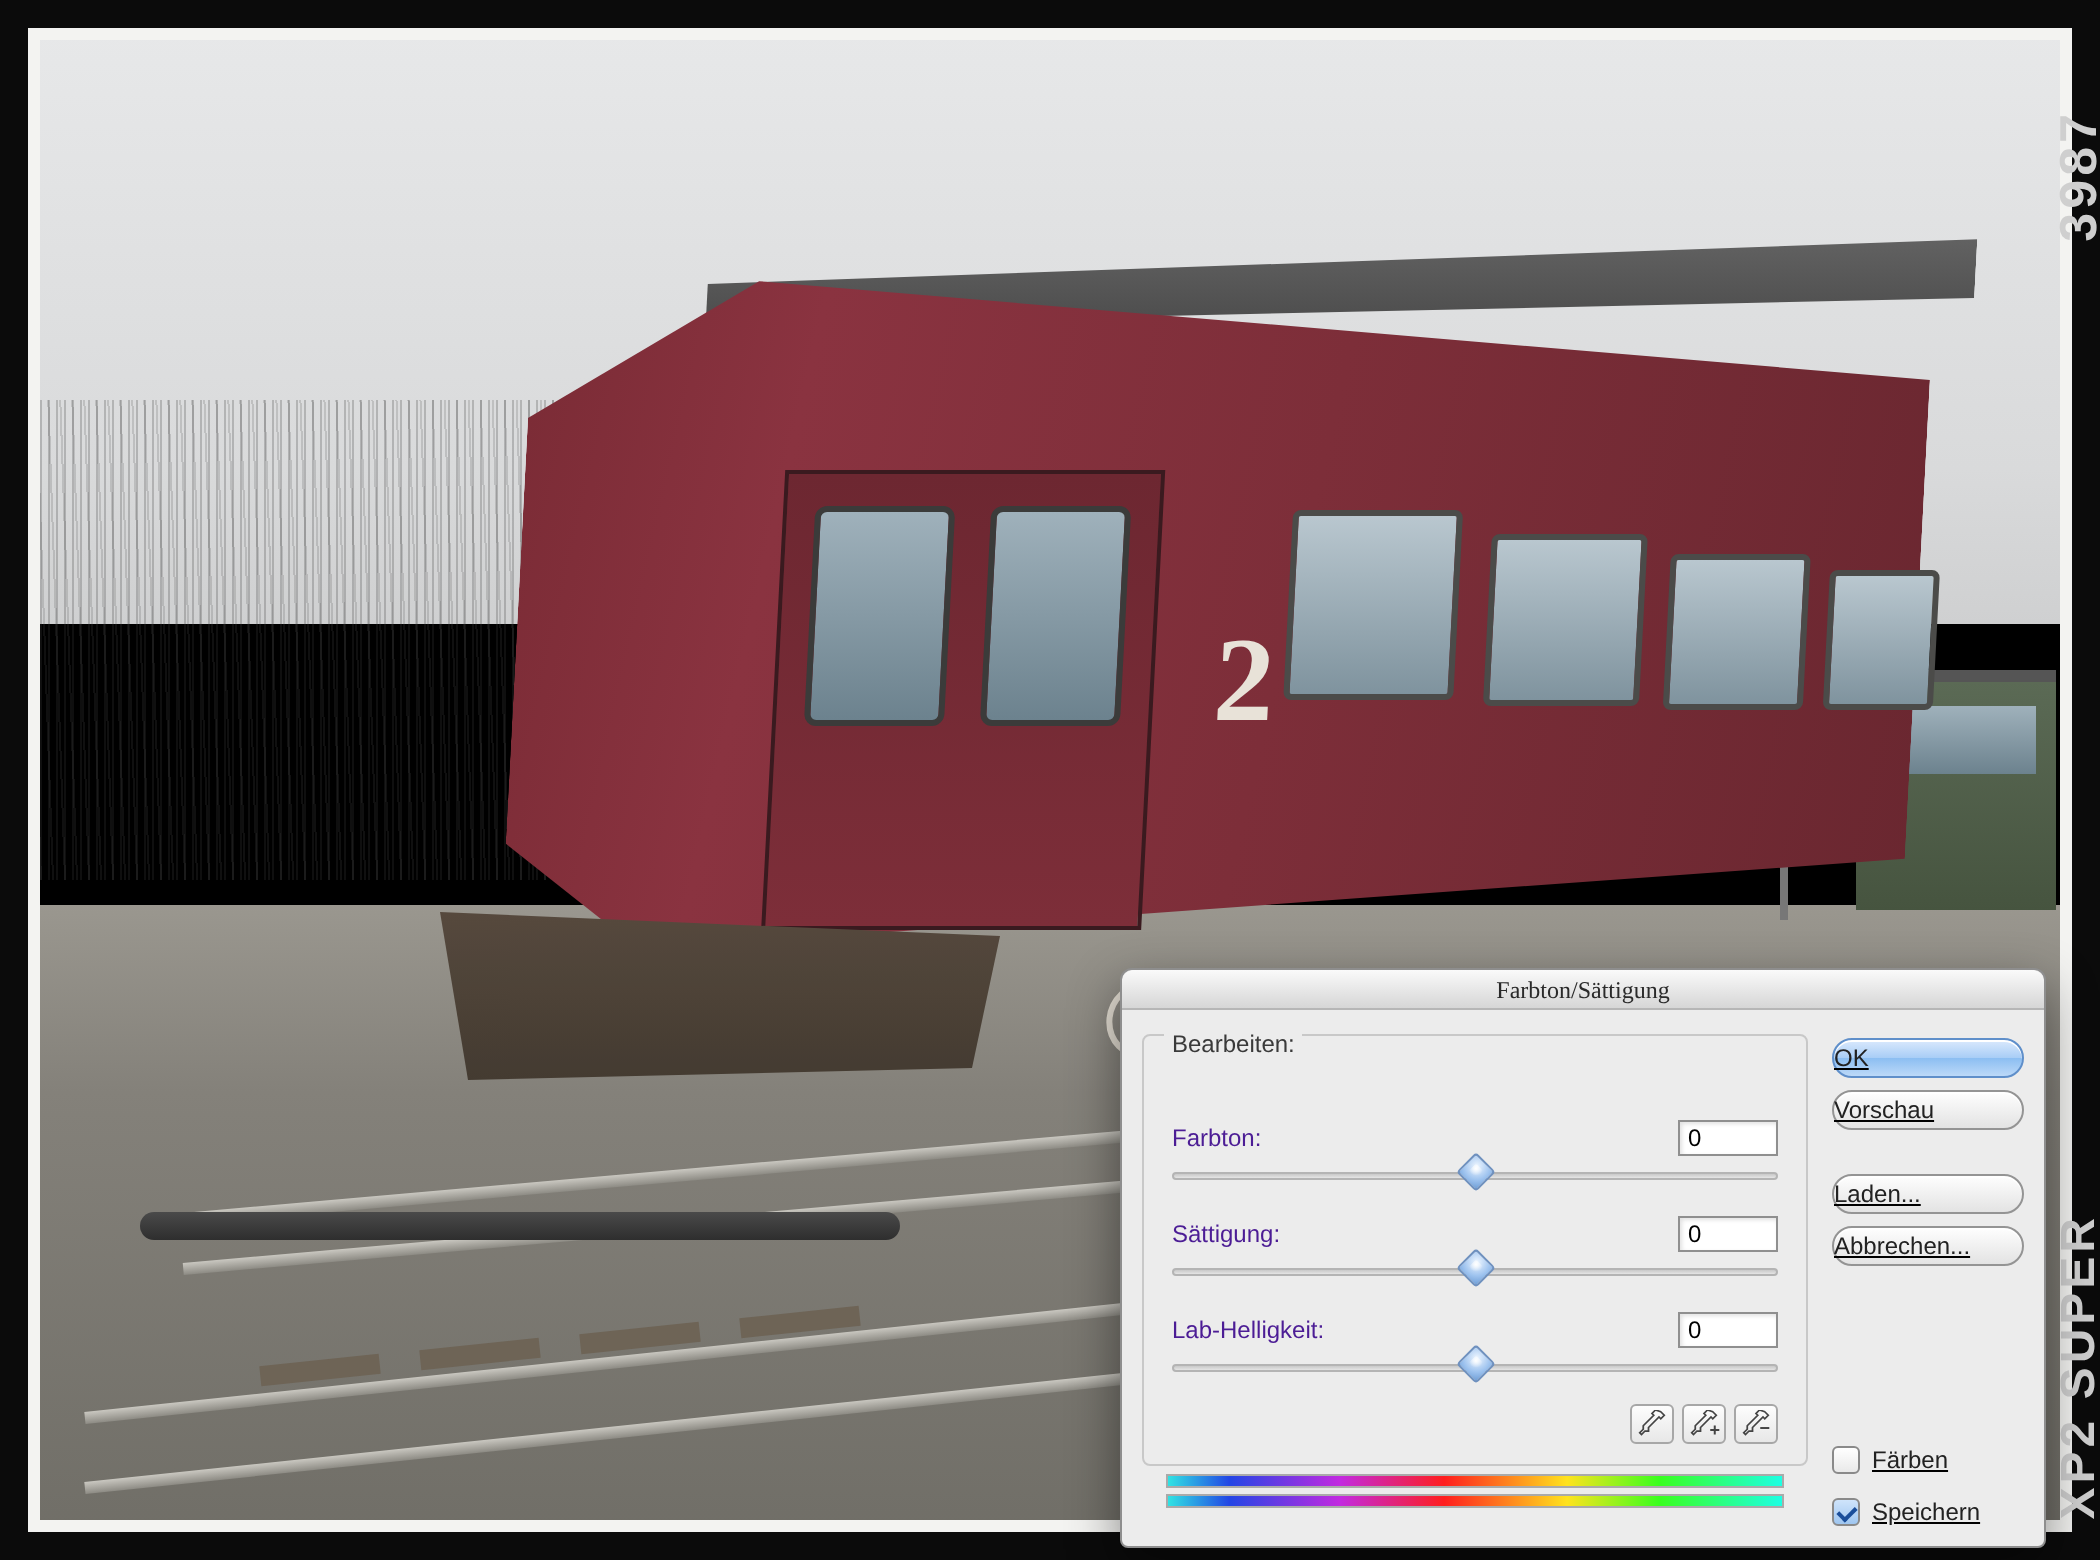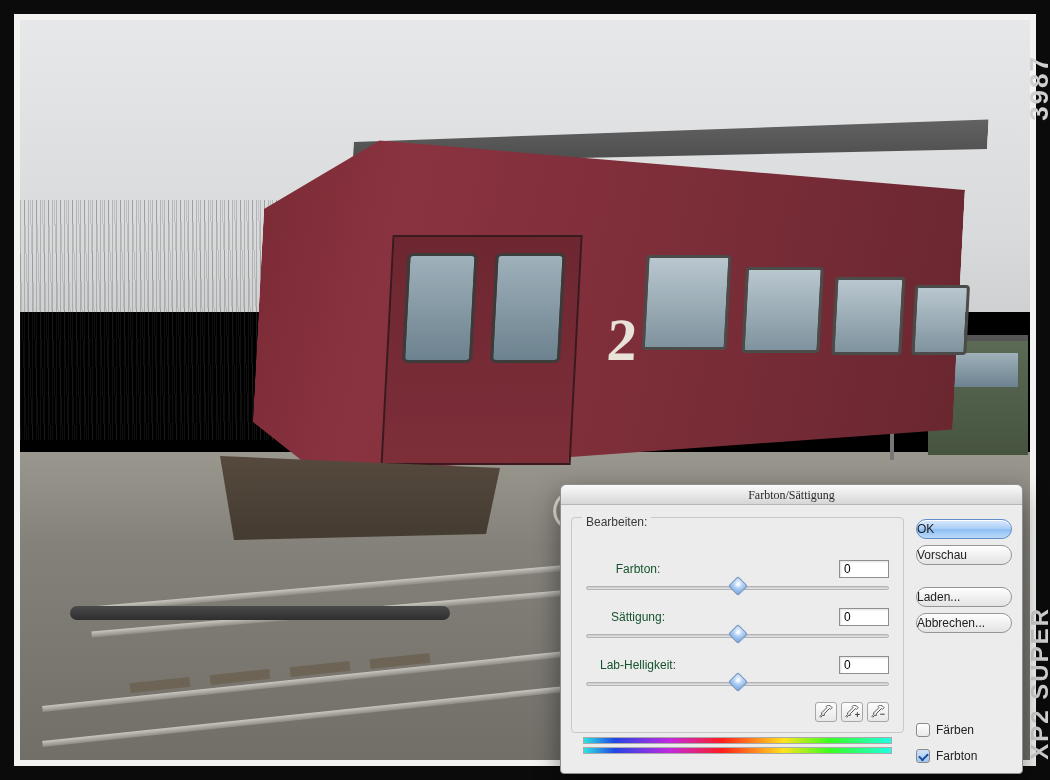--- a/index.html
+++ b/index.html
@@ -139,35 +139,36 @@
     border-bottom: 1px solid #b6b6b6;
     font-size: 12px; color: #2a2a2a;
     border-radius: 6px 6px 0 0;
     font-family: Liberation Serif, serif;
   }
   .body{
     position:absolute; top:20px; left:0; right:0; bottom:0;
     display:flex;
     padding: 8px 10px 10px 10px;
     gap: 12px;
+    text-decoration: underline;
   }
   .left{
     flex: 1 1 auto;
     position:relative;
   }
   .fieldset{
     position:absolute; left:0; top:4px; right:0; height:216px;
     border:1px solid #c8c8c8; border-radius:4px;
   }
   .legend{
     position:absolute; top:-3px; left:10px; padding:0 4px;
     background:#ececec; color:#3a3a3a; font-size:12px;
   }
   .row{ position:absolute; left:14px; right:14px; display:flex; align-items:center; }
-  .row .lbl{ width:112px; text-align:center; padding-right:8px; color:#14532d; font-size:12px;}
+  .row .lbl{ width:112px; text-align:left; padding-right:8px; color:#4c1d95; font-size:12px;}
   .select{
     flex:0 0 140px; height:20px;
     background:linear-gradient(#fefefe,#e6e6e6);
     border:1px solid #9b9b9b; border-radius:4px;
     display:flex; align-items:center; padding:0 6px;
     position:relative; font-size:12px;
   }
   .select .arrows{
     position:absolute; right:0; top:0; bottom:0; width:18px;
     background:linear-gradient(#8fb9f3,#4e86d9);
@@ -387,17 +388,17 @@
       <div class="spacer"></div>
       <div class="btn">Laden...</div>
       <div class="btn">Abbrechen...</div>
       <div style="flex:1"></div>
       <div class="chkrow">
         <span class="chk"></span>
         <span>Färben</span>
       </div>
       <div class="chkrow">
         <span class="chk checked"></span>
-        <span>Farbton</span>
+        <span>Speichern</span>
       </div>
     </div>
   </div>
 </div>
 
 </body></html>

